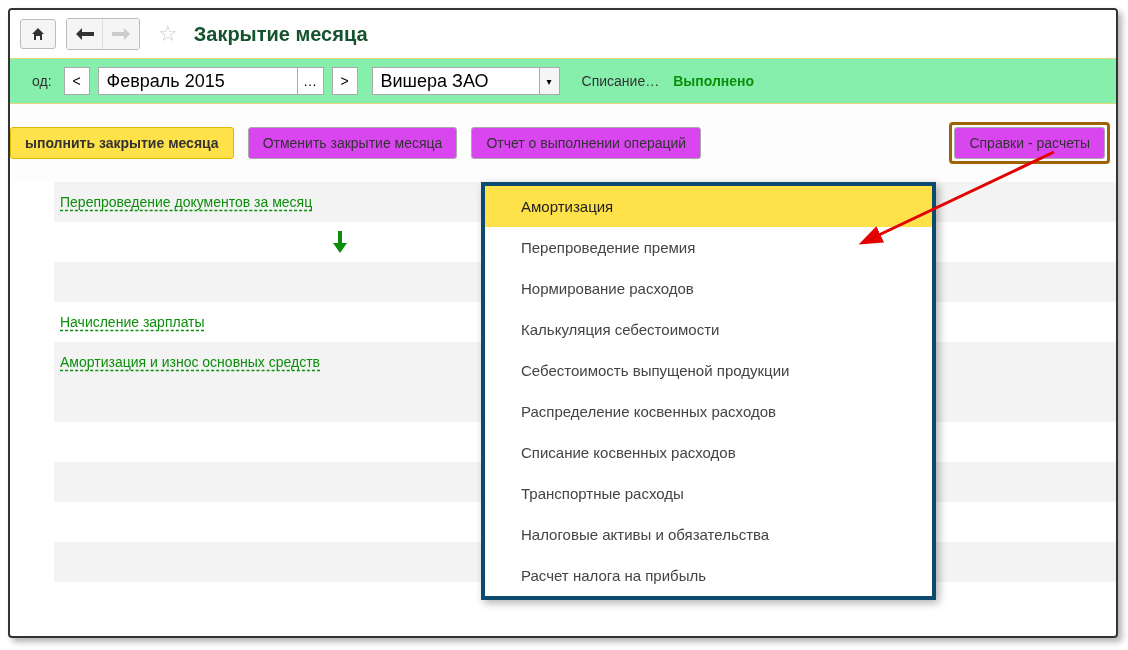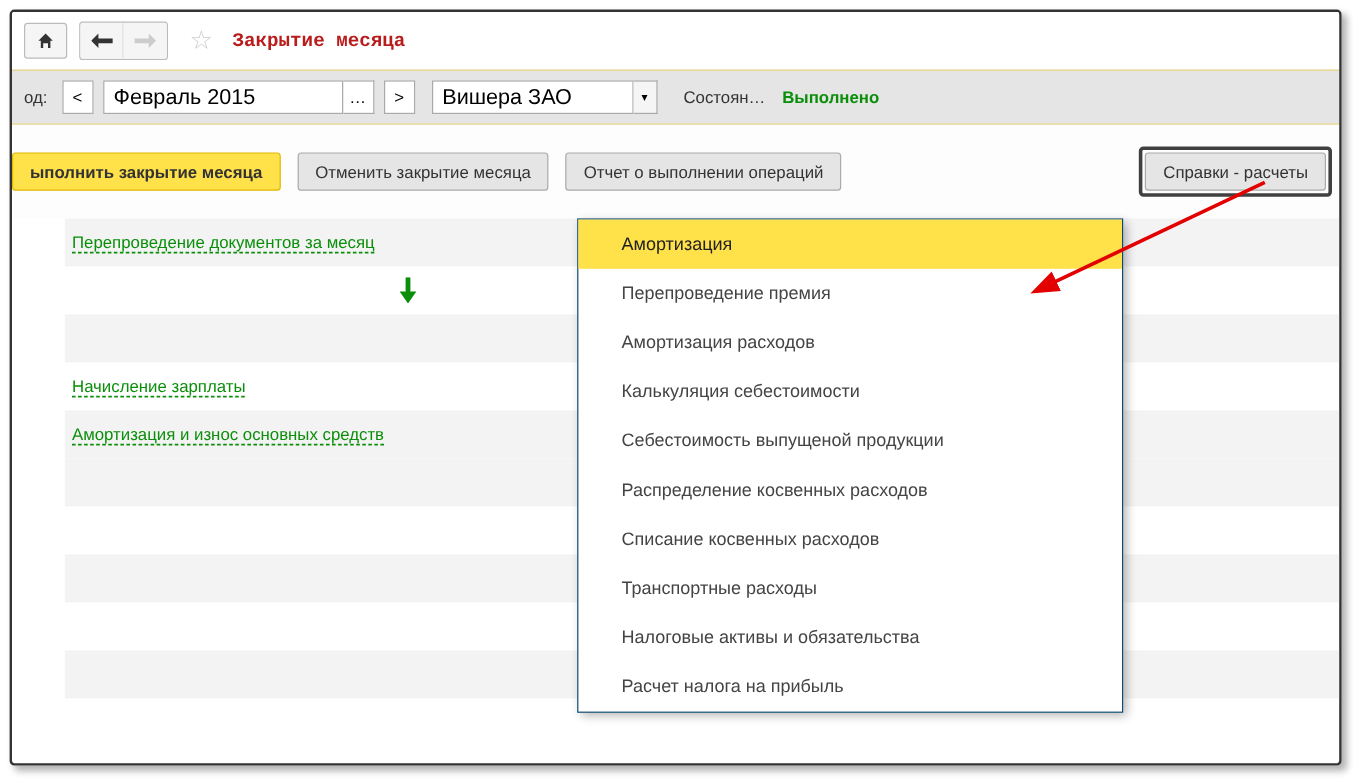--- a/index.html
+++ b/index.html
@@ -45,29 +45,28 @@
     .nav-group { display: flex; border: 1px solid #bbb; border-radius: 3px; overflow: hidden;}
     .nav-group .nav-btn { border: none; border-right: 1px solid #ddd; border-radius: 0;}
     .nav-group .nav-btn:last-child { border-right: none;}
     .star-icon {
       font-size: 22px;
       color: #ccc;
       margin-left: 8px;
       margin-right: 6px;
     }
     .page-title {
-      font-size: 16px;
-      color: #b91c1c;
-      font-family: Liberation Mono, monospace;
+      font-size: 20px;
+      color: #14532d;
     }
     .filter-bar {
-      background: #e5e5e5;
-      display: flex;
-      align-items: center;
-      padding: 8px 10px;
+      background: #86efac;
+      display: flex;
+      align-items: center;
+      padding: 8px 22px;
       gap: 8px;
       border-top: 1px solid #e8d57b;
       border-bottom: 1px solid #e8d57b;
     }
     .filter-label { color: #333; margin-right: 4px;}
     .filter-input {
       border: 1px solid #aaa;
       background: #fff;
       height: 28px;
       padding: 0 8px;
@@ -107,34 +106,34 @@
     .status-value { color: #0b8f0b; font-weight: bold; margin-left: 6px;}
     .action-bar {
       display: flex;
       align-items: center;
       padding: 18px 0 18px 0;
       gap: 14px;
       background: #fdfdfd;
     }
     .action-btn {
       border: 1px solid #aaa;
-      background: #e5e5e5;
+      background: #d946ef;
       border-radius: 3px;
       padding: 7px 14px;
       font-size: 14px;
       cursor: pointer;
       color: #333;
     }
     .action-btn.primary {
       background: #ffe14a;
       border-color: #e0b800;
       font-weight: bold;
     }
     .highlight-box {
-      border: 3px solid #404040;
+      border: 3px solid #a16207;
       border-radius: 4px;
       padding: 0;
       display: inline-block;
     }
     .highlight-box .action-btn {
       margin: 2px;
     }
     .content-area {
       position: relative;
       padding: 0;
@@ -161,21 +160,21 @@
       width: 560px;
       display: flex;
       justify-content: center;
     }
     .menu-popup {
       position: absolute;
       left: 427px;
       top: 0;
       width: 455px;
       background: #fff;
-      border: 1px solid #0c4a6e;
+      border: 4px solid #0c4a6e;
       box-shadow: 3px 3px 8px rgba(0,0,0,0.3);
       z-index: 10;
     }
     .menu-item {
       padding: 12px 36px;
       font-size: 15px;
       color: #444;
       cursor: pointer;
     }
     .menu-item.selected {
@@ -225,21 +224,21 @@
     <div class="small-btn">&lt;</div>
     <div style="display:flex;">
       <div class="filter-input period-box">Февраль 2015</div>
       <div class="dots small-btn" style="border-left:none;">…</div>
     </div>
     <div class="small-btn">&gt;</div>
     <div class="org-select" style="margin-left:6px;">
       <div class="filter-input org-input">Вишера ЗАО</div>
       <div class="dropdown-arrow">▾</div>
     </div>
-    <span class="status-label">Состоян…</span>
+    <span class="status-label">Списание…</span>
     <span class="status-value">Выполнено</span>
   </div>
 
   <div class="action-bar">
     <button class="action-btn primary">ыполнить закрытие месяца</button>
     <button class="action-btn">Отменить закрытие месяца</button>
     <button class="action-btn">Отчет о выполнении операций</button>
     <span style="flex:1"></span>
     <div class="highlight-box" style="margin-right:6px;">
       <button class="action-btn">Справки - расчеты</button>
@@ -271,21 +270,21 @@
     <div class="row striped"></div>
 
     <div class="right-side-links">
       <div class="row" style="height:40px;"></div>
 
     </div>
 
     <div class="menu-popup">
       <div class="menu-item selected">Амортизация</div>
       <div class="menu-item">Перепроведение премия</div>
-      <div class="menu-item">Амортизация расходов</div>
+      <div class="menu-item">Нормирование расходов</div>
       <div class="menu-item">Калькуляция себестоимости</div>
       <div class="menu-item">Себестоимость выпущеной продукции</div>
       <div class="menu-item">Распределение косвенных расходов</div>
       <div class="menu-item">Списание косвенных расходов</div>
       <div class="menu-item">Транспортные расходы</div>
       <div class="menu-item">Налоговые активы и обязательства</div>
       <div class="menu-item">Расчет налога на прибыль</div>
     </div>
 
     <svg class="red-arrow" width="260" height="120" style="left:780px; top:-40px;">

